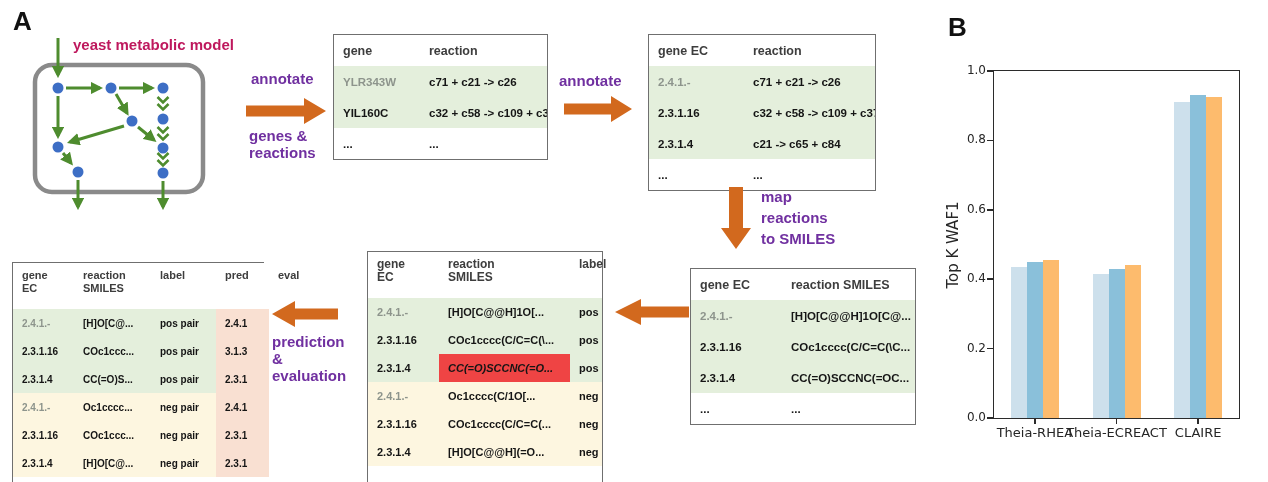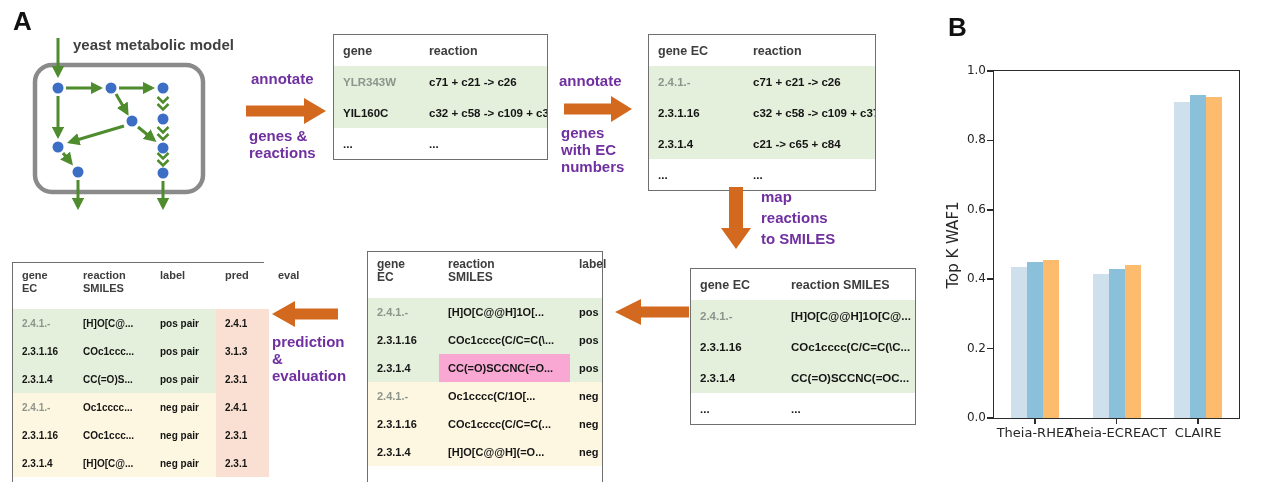--- a/index.html
+++ b/index.html
@@ -1,20 +1,20 @@
 <!DOCTYPE html>
 <html><head>
 <meta charset="utf-8">
 <style>
   html,body{margin:0;padding:0;background:#fff;}
   .canvas{position:relative;width:1268px;height:482px;background:#fff;overflow:hidden;
           font-family:"Liberation Sans","DejaVu Sans",sans-serif;}
   .abs{position:absolute;}
   .panel-label{position:absolute;font-weight:bold;font-size:26px;color:#111;}
-  .model-title{position:absolute;left:73px;top:36px;font-weight:bold;font-size:15px;color:#404040;}
+  .model-title{position:absolute;left:73px;top:36px;font-weight:bold;font-size:15px;color:#be185d;}
   .step-label{position:absolute;font-weight:bold;font-size:15px;line-height:17px;color:#7030a0;white-space:pre-line;}
   .oarrow{position:absolute;}
   
   .ftable{position:absolute;background:#fff;border:1.6px solid #6f6f6f;box-sizing:border-box;}
   .ftable table{border-collapse:collapse;table-layout:fixed;width:100%;}
   .ftable th{font-size:12.5px;font-weight:bold;color:#3d3d3d;text-align:left;vertical-align:middle;
              padding:2px 2px 2px 9px;white-space:pre-line;background:#fff;}
   .ftable td{font-size:11px;font-weight:bold;color:#151515;text-align:left;vertical-align:middle;
              padding:2px 2px 2px 9px;white-space:nowrap;overflow:hidden;}
   .ftable td.muted{color:#8d948c;}
@@ -125,23 +125,20 @@
             <td style="background: rgb(255, 255, 255);">...</td>
           </tr>
         </tbody>
       </table>
     </div>
 
   <div class="step-label" style="left:559px;top:72px">annotate</div>
   <svg class="oarrow" style="left:564px;top:96px" width="68" height="26">
     <polygon points="0,7.5 47,7.5 47,0 68,13 47,26 47,18.5 0,18.5" fill="#d2691e"></polygon>
     </svg>
-  <div class="step-label" style="left:561px;top:124px">genes
-with EC
-numbers</div>
 
   <div class="ftable t2" style="left:648px;top:34px;width:228px">
       <table>
         <thead>
           <tr>
             <th>gene EC</th>
             <th>reaction</th>
           </tr>
         </thead>
         <tbody>
@@ -222,21 +219,21 @@
             <td style="background: rgb(228, 239, 220);">[H]O[C@@H]1O[...</td>
             <td style="background: rgb(228, 239, 220);">pos pair</td>
           </tr>
           <tr>
             <td style="background: rgb(228, 239, 220);">2.3.1.16</td>
             <td style="background: rgb(228, 239, 220);">COc1cccc(C/C=C(\...</td>
             <td style="background: rgb(228, 239, 220);">pos pair</td>
           </tr>
           <tr>
             <td style="background: rgb(228, 239, 220);">2.3.1.4</td>
-            <td style="background: #f9a8d4;">CC(=O)SCCNC(=O...</td>
+            <td style="background: #ef4444; font-style: italic;">CC(=O)SCCNC(=O...</td>
             <td style="background: rgb(228, 239, 220);">pos pair</td>
           </tr>
           <tr>
             <td class="muted" style="background: rgb(253, 246, 224);">2.4.1.-</td>
             <td style="background: rgb(253, 246, 224);">Oc1cccc(C/1O[...</td>
             <td style="background: rgb(253, 246, 224);">neg pair</td>
           </tr>
           <tr>
             <td style="background: rgb(253, 246, 224);">2.3.1.16</td>
             <td style="background: rgb(253, 246, 224);">COc1cccc(C/C=C(...</td>

